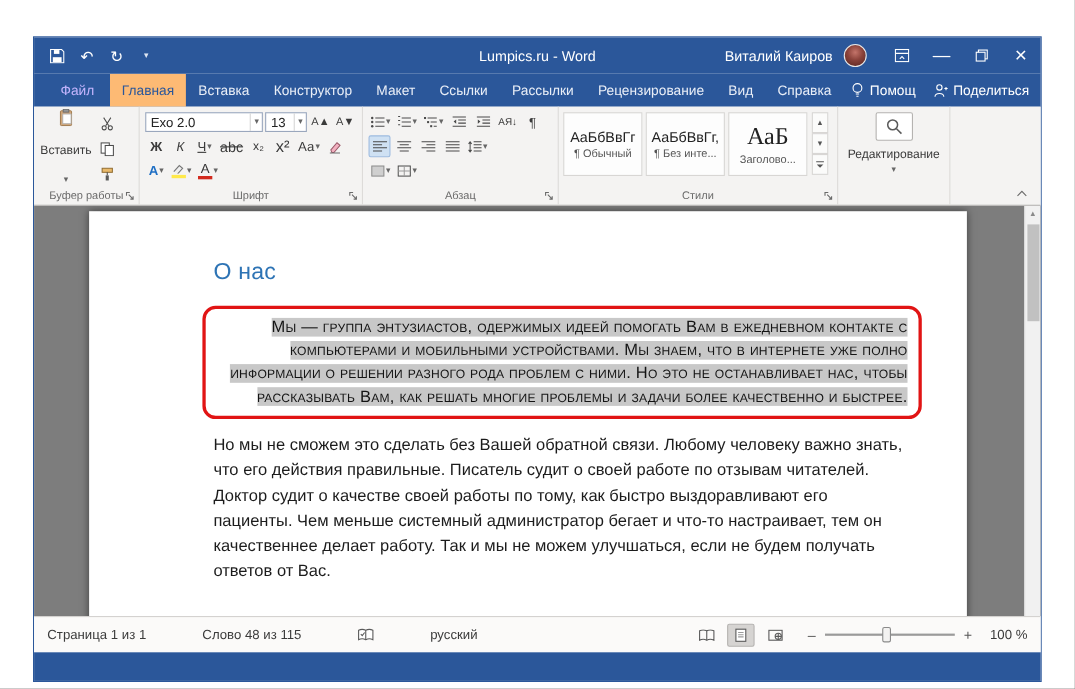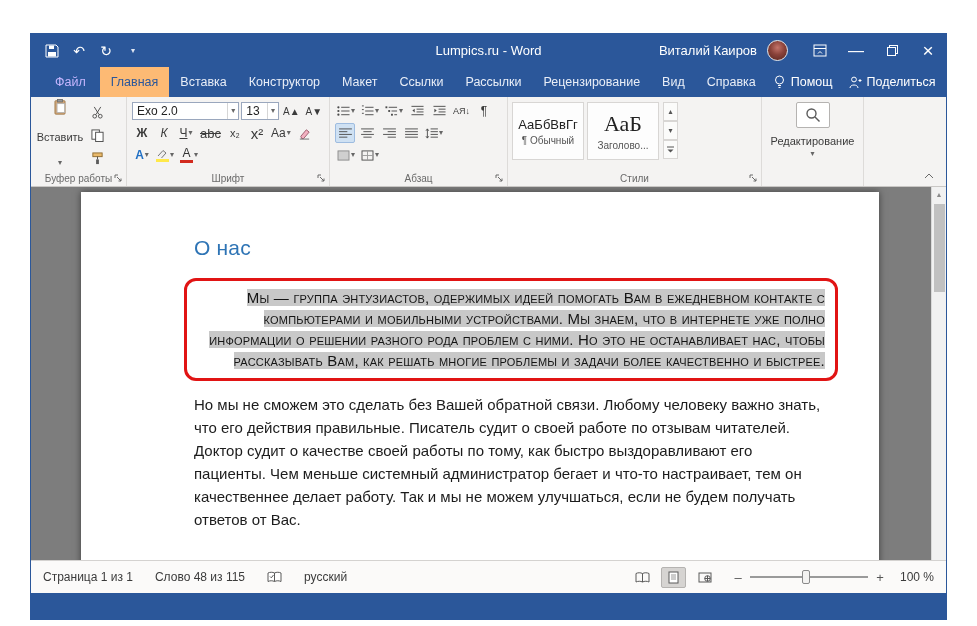--- a/index.html
+++ b/index.html
@@ -74,21 +74,21 @@
   .doc-h1{font-size:21px;font-weight:400;color:var(--c-heading,#2e74b5);margin:0 0 18px 0;letter-spacing:.2px;}
   .red-box{border:3px solid var(--c-annotation,#e11414);border-radius:12px;padding:6px 10px 7px 8px;margin:0 -16px 12px -10px;}
   .caps{font-variant:small-caps;font-size:15px;line-height:21px;color:#141414;margin:0;letter-spacing:.2px;text-align:right;}
   .sel{background:var(--c-selection,#c8c8c8);box-decoration-break:clone;-webkit-box-decoration-break:clone;}
   .body-par{font-size:15px;line-height:23px;color:#1c1c1c;margin:0;}
   .v-scroll{position:absolute;right:0;top:0;bottom:0;width:15px;background:#f1f1f1;border-left:1px solid #d9d9d9;}
   .v-up{height:15px;display:flex;align-items:center;justify-content:center;font-size:7px;color:#8a8a8a;}
   .v-thumb{position:absolute;left:2px;top:17px;width:11px;height:88px;background:#c1c1c1;}
 
   
-  .statusbar{height:26px;background:#fbfaf9;border-top:1px solid #d4d2d0;display:flex;align-items:center;font-size:12px;color:#3b3b3b;padding:16px 12px;flex:0 0 auto;}
+  .statusbar{height:26px;background:#fbfaf9;border-top:1px solid #d4d2d0;display:flex;align-items:center;font-size:12px;color:#3b3b3b;padding:16px 12px;flex:0 0 auto;gap:29px;}
   .sb-item{margin-right:22px;display:flex;align-items:center;gap:5px;white-space:nowrap;}
   .sb-right{margin-left:auto;display:flex;align-items:center;gap:6px;}
   .view-btn{width:25px;height:21px;display:flex;align-items:center;justify-content:center;border-radius:2px;}
   .view-btn.active{background:#d6d4d2;border:1px solid #b5b3b1;}
   .zoom{display:flex;align-items:center;gap:7px;margin-left:10px;}
   .z-sign{font-size:13px;color:#555;width:10px;text-align:center;}
   .z-track{width:118px;height:2px;background:#9a9a9a;position:relative;}
   .z-thumb{position:absolute;left:52px;top:-6px;width:8px;height:14px;background:#f3f2f1;border:1px solid #8a8a8a;border-radius:2px;}
   .z-label{width:42px;text-align:right;}
 
@@ -375,20 +375,24 @@
       </div>
     </div>
 
     <div class="grp stylesgrp">
       <div class="cards">
         <div class="style-card">
           <span class="prev">АаБбВвГг</span>
           <span class="lbl">¶ Обычный</span>
         </div>
         <div class="style-card">
+          <span class="prev">АаБбВвГг,</span>
+          <span class="lbl">¶ Без инте...</span>
+        </div>
+        <div class="style-card">
           <span class="prev big">АаБ</span>
           <span class="lbl">Заголово...</span>
         </div>
       </div>
       <div class="style-arrows">
         <div class="sarrow">▴</div>
         <div class="sarrow">▾</div>
         <div class="sarrow">
           <svg width="9" height="9" viewBox="0 0 9 9">
               <path d="M1 2h7" stroke="#555"></path>

